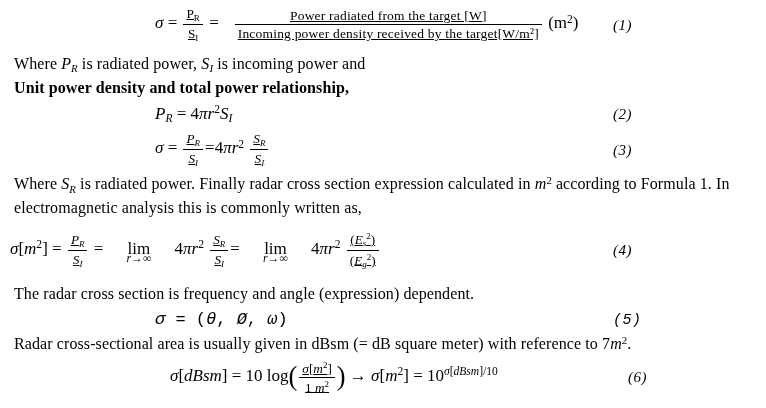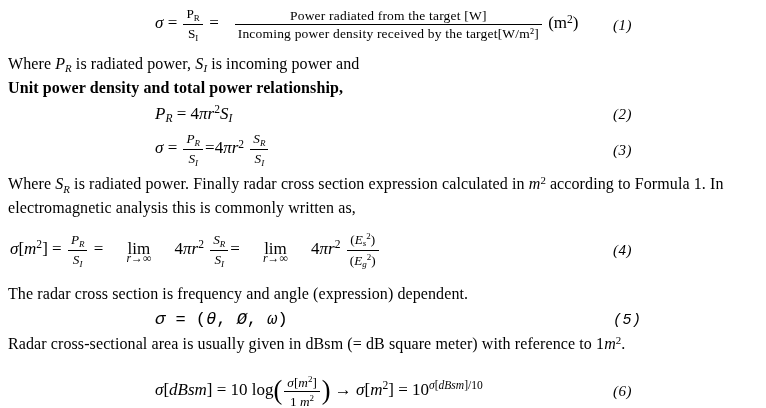--- a/index.html
+++ b/index.html
@@ -4,31 +4,31 @@
 <style>
   html,body{margin:0;padding:0;background:#ffffff;}
   #doc{
     position:relative;
     width:766px;height:408px;
     background:#ffffff;color:#000000;
     font-family:"Liberation Serif","DejaVu Serif",serif;
     overflow:hidden;
   }
   .line{position:absolute;left:0;right:0;white-space:nowrap;}
-  .text{font-size:16px;letter-spacing:0.1px;padding-left:8px;}
+  .text{font-size:16px;letter-spacing:0.1px;padding-left:14px;}
   .eq{font-size:17px;padding-left:155px;}
   .eqnum{
     position:absolute;left:613px;top:50%;transform:translateY(-50%);
     font-style:italic;font-size:15px;letter-spacing:0.5px;
   }
   .v{font-style:italic;}
   .rm{font-style:normal !important;}
   .sb{font-size:0.68em;font-style:italic;vertical-align:-0.3em;letter-spacing:0;}
   .sp{font-size:0.68em;vertical-align:0.5em;letter-spacing:0;}
-  .frac{display:inline-block;text-align:center;vertical-align:middle;margin:0 2px;line-height:1.15;}
+  .frac{display:inline-block;text-align:center;vertical-align:middle;margin:0 2px;line-height:1.15;text-decoration:underline;}
   .frac .num{display:block;border-bottom:1px solid #000;padding:0 3px 1px;}
   .frac .den{display:block;padding:1px 3px 0;}
   .frac.sm{font-size:0.78em;}
   .frac.tx{font-size:13.5px;letter-spacing:0.2px;margin-left:16px;}
   .lim{position:relative;display:inline-block;margin:0 20px;}
   .lim .under{
     position:absolute;top:1.02em;left:50%;transform:translateX(-50%);
     font-size:0.7em;font-style:italic;white-space:nowrap;
   }
   .big{font-size:1.55em;vertical-align:-0.14em;}
@@ -37,31 +37,31 @@
   [data-name="paragraph-1"]{top:55px;}
   [data-name="paragraph-2"]{top:79px;font-weight:bold;}
   [data-name="equation-2"]{top:103px;}
   [data-name="equation-3"]{top:131px;}
   [data-name="paragraph-3"]{top:174px;}
   [data-name="paragraph-4"]{top:199px;}
   [data-name="equation-4"]{top:231px;padding-left:10px;}
   [data-name="paragraph-5"]{top:285px;}
   [data-name="equation-5"]{top:310px;font-family:Liberation Mono, monospace;}
   [data-name="paragraph-6"]{top:334px;}
-  [data-name="equation-6"]{top:374px;}
+  [data-name="equation-6"]{top:360px;margin-left:15px;}
 </style>
 </head>
 <body>
 
 <div id="doc" data-name="document-page">
     <div class="line eq" data-name="equation-1"><span class="v" data-name="math-var">σ</span><span data-name="text-run"> = </span><span class="frac sm" data-name="fraction"><span class="num" data-name="fraction-numerator"><span data-name="text-run">P</span><span class="sb rm" data-name="subscript">R</span></span><span class="den" data-name="fraction-denominator"><span data-name="text-run">S</span><span class="sb rm" data-name="subscript">I</span></span></span><span data-name="text-run"> =</span><span class="frac tx" data-name="fraction"><span class="num" data-name="fraction-numerator"><span data-name="text-run">Power radiated from the target [W]</span></span><span class="den" data-name="fraction-denominator"><span data-name="text-run">Incoming power density received by the target[W/m²]</span></span></span><span data-name="text-run"> (m</span><span class="sp rm" data-name="superscript">2</span><span data-name="text-run">)</span><span class="eqnum" data-name="equation-1-number">(1)</span></div>
     <div class="line text" data-name="paragraph-1"><span data-name="text-run">Where </span><span class="v" data-name="math-var">P</span><span class="sb" data-name="subscript">R</span><span data-name="text-run"> is radiated power, </span><span class="v" data-name="math-var">S</span><span class="sb" data-name="subscript">I</span><span data-name="text-run"> is incoming power and</span></div>
     <div class="line text" data-name="paragraph-2"><span data-name="text-run">Unit power density and total power relationship,</span></div>
     <div class="line eq" data-name="equation-2"><span class="v" data-name="math-var">P</span><span class="sb" data-name="subscript">R</span><span data-name="text-run"> = 4</span><span class="v" data-name="math-var">πr</span><span class="sp" data-name="superscript">2</span><span class="v" data-name="math-var">S</span><span class="sb" data-name="subscript">I</span><span class="eqnum" data-name="equation-2-number">(2)</span></div>
     <div class="line eq" data-name="equation-3"><span class="v" data-name="math-var">σ</span><span data-name="text-run"> = </span><span class="frac sm" data-name="fraction"><span class="num" data-name="fraction-numerator"><span class="v" data-name="math-var">P</span><span class="sb" data-name="subscript">R</span></span><span class="den" data-name="fraction-denominator"><span class="v" data-name="math-var">S</span><span class="sb" data-name="subscript">I</span></span></span><span data-name="text-run">=4</span><span class="v" data-name="math-var">πr</span><span class="sp" data-name="superscript">2</span><span data-name="text-run"> </span><span class="frac sm" data-name="fraction"><span class="num" data-name="fraction-numerator"><span class="v" data-name="math-var">S</span><span class="sb" data-name="subscript">R</span></span><span class="den" data-name="fraction-denominator"><span class="v" data-name="math-var">S</span><span class="sb" data-name="subscript">I</span></span></span><span class="eqnum" data-name="equation-3-number">(3)</span></div>
     <div class="line text" data-name="paragraph-3"><span data-name="text-run">Where </span><span class="v" data-name="math-var">S</span><span class="sb" data-name="subscript">R</span><span data-name="text-run"> is radiated power. Finally radar cross section expression calculated in </span><span class="v" data-name="math-var">m</span><span class="sp" data-name="superscript">2</span><span data-name="text-run"> according to Formula 1. In</span></div>
     <div class="line text" data-name="paragraph-4"><span data-name="text-run">electromagnetic analysis this is commonly written as,</span></div>
     <div class="line eq" data-name="equation-4"><span class="v" data-name="math-var">σ</span><span data-name="text-run">[</span><span class="v" data-name="math-var">m</span><span class="sp" data-name="superscript">2</span><span data-name="text-run">] = </span><span class="frac sm" data-name="fraction"><span class="num" data-name="fraction-numerator"><span class="v" data-name="math-var">P</span><span class="sb" data-name="subscript">R</span></span><span class="den" data-name="fraction-denominator"><span class="v" data-name="math-var">S</span><span class="sb" data-name="subscript">I</span></span></span><span data-name="text-run"> = </span><span class="lim" data-name="limit"><span data-name="limit-word">lim</span><span class="under" data-name="limit-subscript">r→∞</span></span><span data-name="text-run"> 4</span><span class="v" data-name="math-var">πr</span><span class="sp" data-name="superscript">2</span><span data-name="text-run"> </span><span class="frac sm" data-name="fraction"><span class="num" data-name="fraction-numerator"><span class="v" data-name="math-var">S</span><span class="sb" data-name="subscript">R</span></span><span class="den" data-name="fraction-denominator"><span class="v" data-name="math-var">S</span><span class="sb" data-name="subscript">I</span></span></span><span data-name="text-run">= </span><span class="lim" data-name="limit"><span data-name="limit-word">lim</span><span class="under" data-name="limit-subscript">r→∞</span></span><span data-name="text-run"> 4</span><span class="v" data-name="math-var">πr</span><span class="sp" data-name="superscript">2</span><span data-name="text-run"> </span><span class="frac sm" data-name="fraction"><span class="num" data-name="fraction-numerator"><span data-name="text-run">(</span><span class="v" data-name="math-var">E</span><span class="sb" data-name="subscript">s</span><span class="sp" data-name="superscript">2</span><span data-name="text-run">)</span></span><span class="den" data-name="fraction-denominator"><span data-name="text-run">(</span><span class="v" data-name="math-var">E</span><span class="sb" data-name="subscript">g</span><span class="sp" data-name="superscript">2</span><span data-name="text-run">)</span></span></span><span class="eqnum" data-name="equation-4-number">(4)</span></div>
     <div class="line text" data-name="paragraph-5"><span data-name="text-run">The radar cross section is frequency and angle (expression) dependent.</span></div>
     <div class="line eq" data-name="equation-5"><span class="v" data-name="math-var">σ</span><span data-name="text-run"> = (</span><span class="v" data-name="math-var">θ</span><span data-name="text-run">, </span><span class="v" data-name="math-var">Ø</span><span data-name="text-run">, </span><span class="v" data-name="math-var">ω</span><span data-name="text-run">)</span><span class="eqnum" data-name="equation-5-number">(5)</span></div>
-    <div class="line text" data-name="paragraph-6"><span data-name="text-run">Radar cross-sectional area is usually given in dBsm (= dB square meter) with reference to 1</span><span class="v" data-name="math-var">m</span><span class="sp" data-name="superscript">2</span><span data-name="text-run">.</span></div>
+    <div class="line text" data-name="paragraph-6"><span data-name="text-run">Radar cross-sectional area is usually given in dBsm (= dB square meter) with reference to 7</span><span class="v" data-name="math-var">m</span><span class="sp" data-name="superscript">2</span><span data-name="text-run">.</span></div>
     <div class="line eq" data-name="equation-6"><span class="v" data-name="math-var">σ</span><span data-name="text-run">[</span><span class="v" data-name="math-var">dBsm</span><span data-name="text-run">] = 10 log</span><span class="big" data-name="big-paren">(</span><span class="frac sm" data-name="fraction"><span class="num" data-name="fraction-numerator"><span class="v" data-name="math-var">σ</span><span data-name="text-run">[</span><span class="v" data-name="math-var">m</span><span class="sp" data-name="superscript">2</span><span data-name="text-run">]</span></span><span class="den" data-name="fraction-denominator"><span data-name="text-run">1 </span><span class="v" data-name="math-var">m</span><span class="sp" data-name="superscript">2</span></span></span><span class="big" data-name="big-paren">)</span><span data-name="text-run"> →  </span><span class="v" data-name="math-var">σ</span><span data-name="text-run">[</span><span class="v" data-name="math-var">m</span><span class="sp" data-name="superscript">2</span><span data-name="text-run">] =  10</span><span class="sp" data-name="superscript"><span class="v" data-name="math-var">σ</span><span data-name="text-run">[</span><span class="v" data-name="math-var">dBsm</span><span data-name="text-run">]/10</span></span><span class="eqnum" data-name="equation-6-number">(6)</span></div>
   </div>
 
 </body></html>

